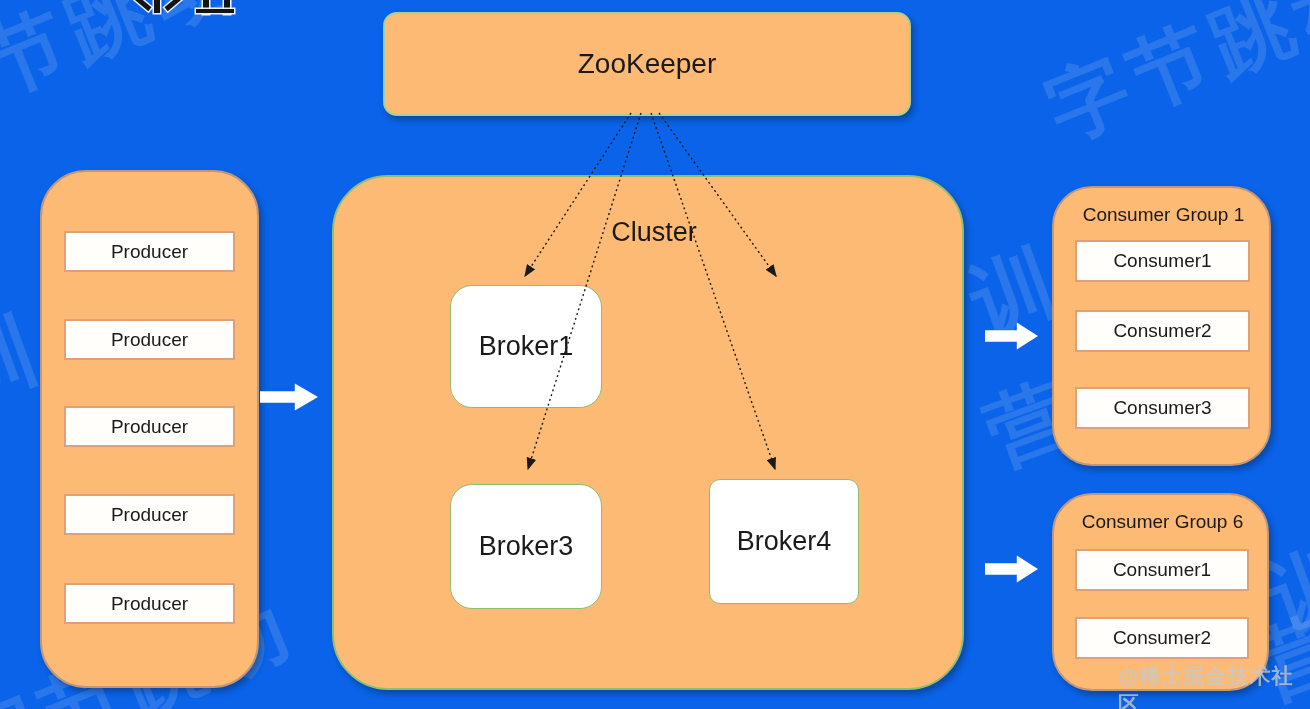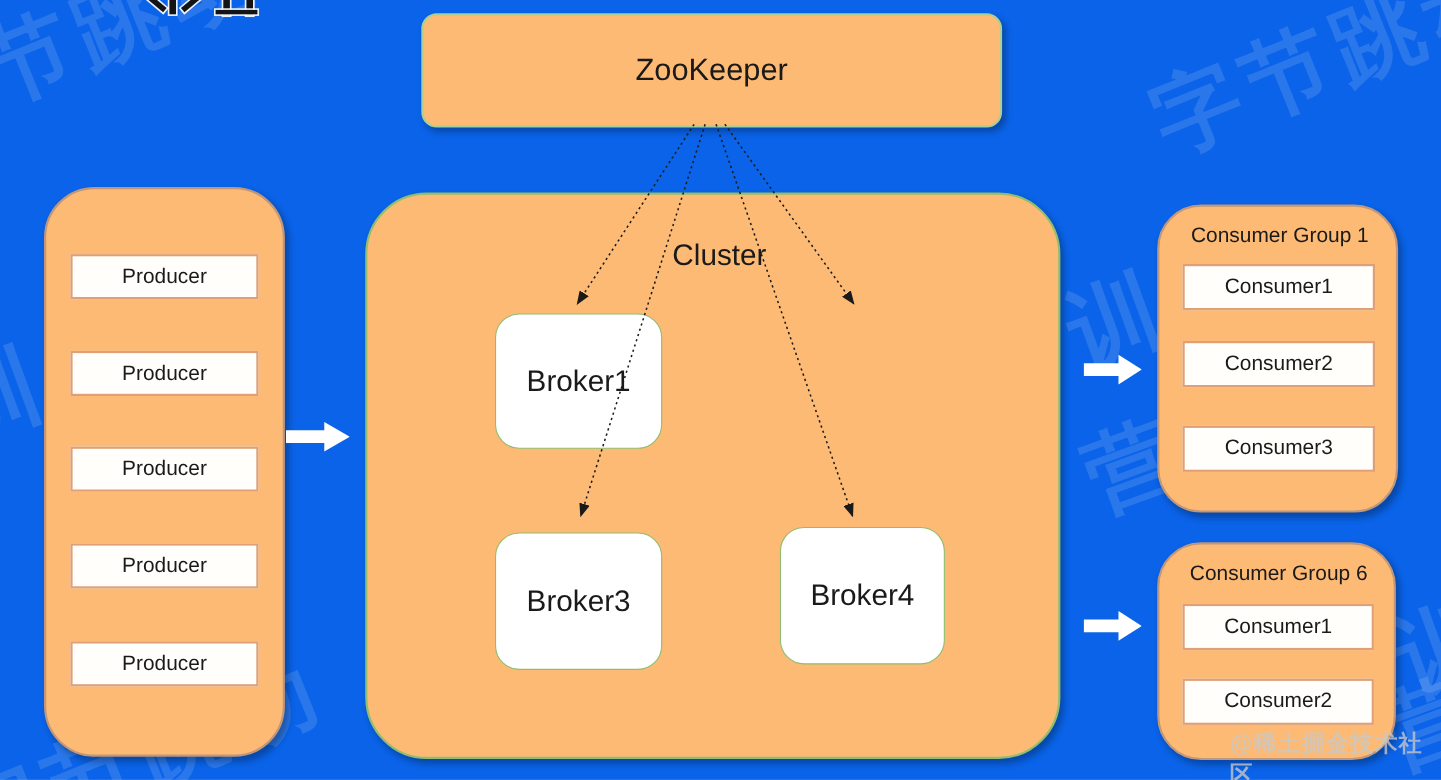--- a/index.html
+++ b/index.html
@@ -60,21 +60,21 @@
     text-align:center;font-size:27px;color:#1a1a1a;
   }
   .broker{
     position:absolute;background:#fff;border:1.5px solid #8FBE70;border-radius:22px;
     display:flex;align-items:center;justify-content:center;
     font-size:27px;color:#1a1a1a;
   }
   .broker1{left:116px;top:108px;width:150px;height:121px;}
   .broker2{left:375px;top:112px;width:148px;height:121px;}
   .broker3{left:116px;top:290px;width:150px;height:123px;margin-top:17px;}
-  .broker4{left:375px;top:302px;width:148px;height:123px;}
+  .broker4{left:375px;top:302px;width:148px;height:123px;border-radius:11px;}
   .group-panel{border:2px solid #C0977A;border-radius:40px;}
   .group1{left:1052px;top:186px;width:215px;height:276px;}
   .group2{left:1052px;top:493px;width:213px;height:194px;}
   .group-title{
     position:absolute;left:4px;right:0;top:16px;text-align:center;
     font-size:19px;color:#1a1a1a;
   }
   .node-box{
     position:absolute;background:#FFFEFA;border:2px solid #DFA077;
     display:flex;align-items:center;justify-content:center;

